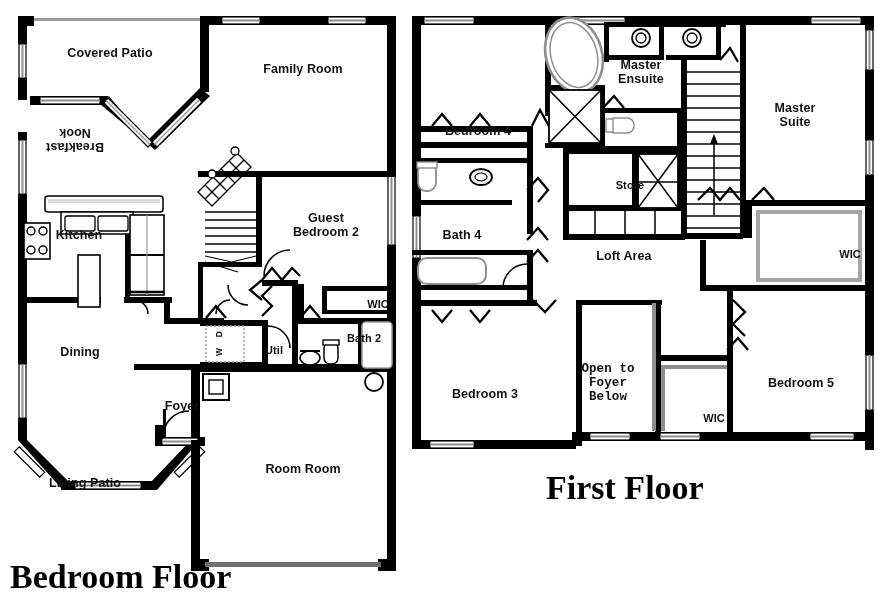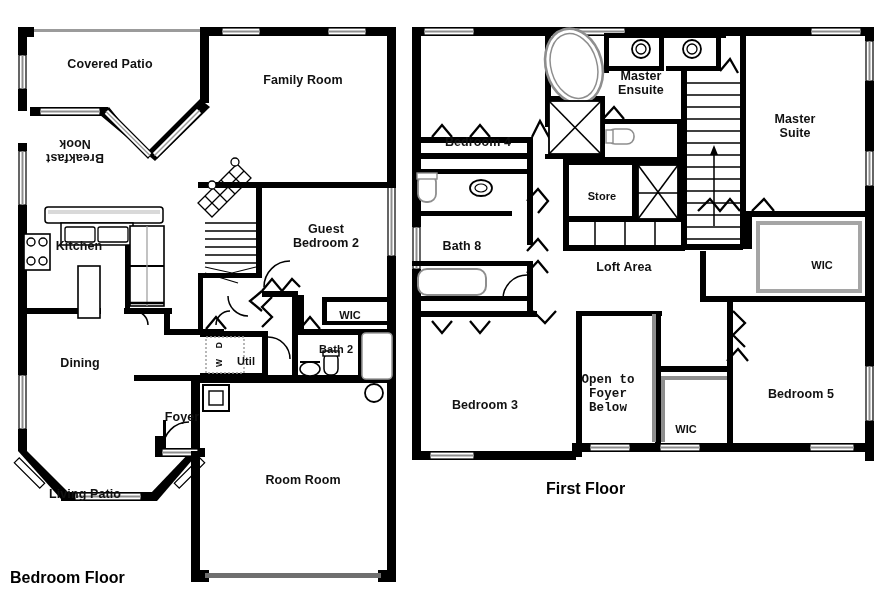--- a/index.html
+++ b/index.html
@@ -1,42 +1,42 @@
 <!DOCTYPE html>
 <html><head>
 <meta charset="utf-8">
 <style>
   html,body{margin:0;padding:0;background:#ffffff;}
   body{
     width:891px;height:600px;position:relative;overflow:hidden;
     font-family:"Liberation Sans","DejaVu Sans",sans-serif;
     color:#000;
   }
-  #plan-root{position:absolute;left:0;top:11px;width:891px;height:589px;}
+  #plan-root{position:absolute;left:0;top:0;width:891px;height:589px;}
   svg.plan{position:absolute;left:0;top:0;width:891px;height:600px;display:block;}
   .lbl{
     position:absolute;
     font-family:"Liberation Sans","DejaVu Sans",sans-serif;
     font-weight:bold;
     color:#111;
     text-align:center;
     line-height:1.12;
     white-space:pre;
     letter-spacing:0.1px;
     pointer-events:none;
   }
   .lbl.room{font-size:12.5px;}
-  .lbl.small{font-size:11px;}
+  .lbl.small{font-size:11px;margin-left:28px;}
   .lbl.tiny{font-size:8.5px;}
   .lbl.flip{transform:rotate(180deg);transform-origin:center center;}
   .lbl.vert{transform:rotate(-90deg);transform-origin:center center;}
   .title{
     position:absolute;
-    font-family:Liberation Sans, sans-serif;
-    font-weight:bold;font-size:16px;color:#000;white-space:pre;
+    font-family:Liberation Serif, serif;
+    font-weight:bold;font-size:34px;color:#000;white-space:pre;
   }
 </style>
 </head>
 <body>
 
 <div id="plan-root">
 
   <svg class="plan" viewBox="0 0 891 600">
     <defs>
       <g id="winH">
@@ -446,21 +446,21 @@
       <div class="lbl tiny vert" style="left: 220px; top: 334px; transform: translate(-50%, -50%) rotate(-90deg);">D</div>
       <div class="lbl room" style="left: 80px; top: 352px; transform: translate(-50%, -50%); text-align: right;">Dining</div>
       <div class="lbl room" style="left: 182px; top: 406px; transform: translate(-50%, -50%);">Foyer</div>
       <div class="lbl room" style="left: 85px; top: 483px; transform: translate(-50%, -50%);">Living Patio</div>
       <div class="lbl room" style="left: 303px; top: 469px; transform: translate(-50%, -50%);">Room Room</div>
       <div class="lbl room" style="left: 478px; top: 83px; transform: translate(-50%, -50%); margin-top: 48px;">Bedroom 4</div>
       <div class="lbl room" style="left: 641px; top: 72px; transform: translate(-50%, -50%);">Master
 Ensuite</div>
       <div class="lbl room" style="left: 795px; top: 115px; transform: translate(-50%, -50%);">Master
 Suite</div>
-      <div class="lbl room" style="left: 462px; top: 235px; transform: translate(-50%, -50%);">Bath 8</div>
+      <div class="lbl room" style="left: 462px; top: 235px; transform: translate(-50%, -50%);">Bath 4</div>
       <div class="lbl small" style="left: 602px; top: 185px; transform: translate(-50%, -50%);">Store</div>
       <div class="lbl room" style="left: 624px; top: 256px; transform: translate(-50%, -50%);">Loft Area</div>
       <div class="lbl small" style="left: 822px; top: 254px; transform: translate(-50%, -50%);">WIC</div>
       <div class="lbl room" style="left: 485px; top: 394px; transform: translate(-50%, -50%);">Bedroom 3</div>
       <div class="lbl room" style="left: 608px; top: 383px; transform: translate(-50%, -50%); font-family: Liberation Mono, monospace;">Open to
 Foyer
 Below</div>
       <div class="lbl small" style="left: 686px; top: 418px; transform: translate(-50%, -50%);">WIC</div>
       <div class="lbl room" style="left: 801px; top: 383px; transform: translate(-50%, -50%); text-align: right;">Bedroom 5</div>
     </div>

